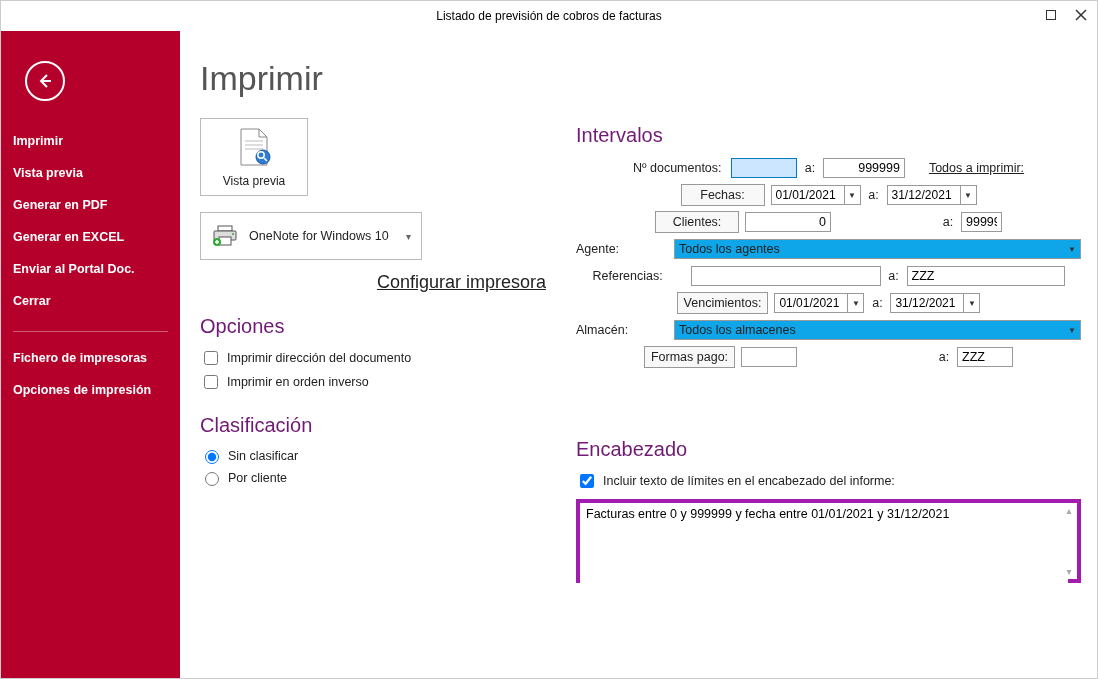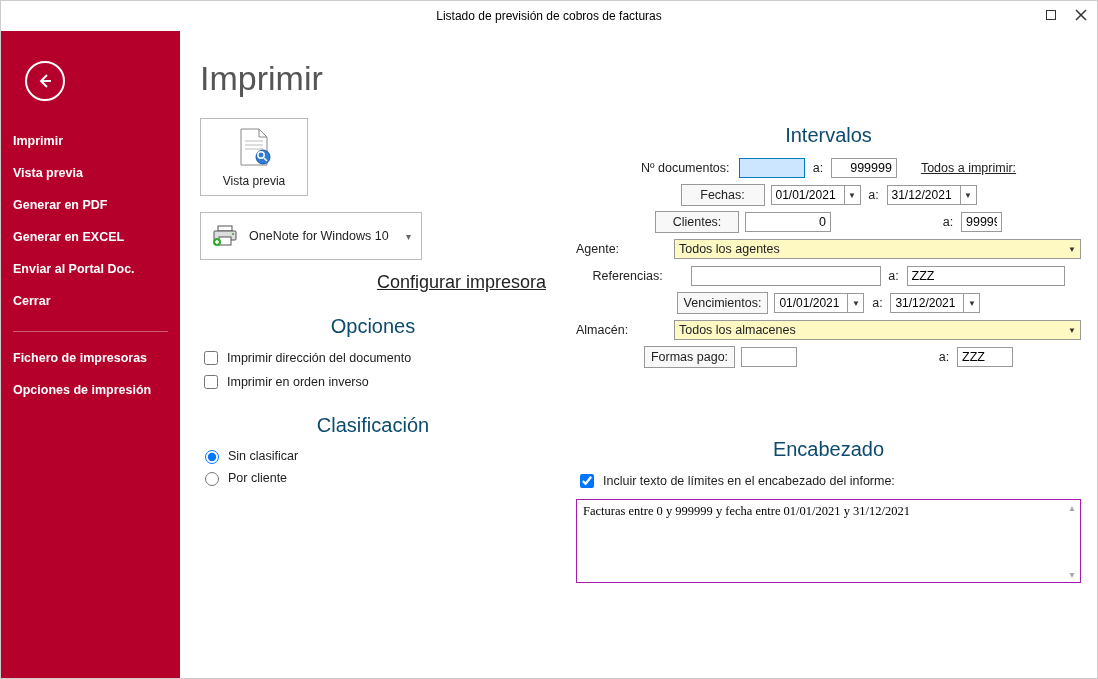--- a/index.html
+++ b/index.html
@@ -18,41 +18,41 @@
   .content { flex:1; padding:28px 20px 10px 20px; overflow:auto; }
   h1.page { font-size:34px; font-weight:300; color:#555; margin:0 0 20px 0; }
   .toprow { display:flex; align-items:flex-start; gap:30px; }
   .leftcol { width:350px; }
   .previewbox { display:inline-flex; flex-direction:column; align-items:center; justify-content:center; border:1px solid #bbb; width:108px; height:78px; margin-right:14px; vertical-align:top; cursor:pointer; }
   .previewbox .lbl { font-size:12px; color:#222; margin-top:4px; }
   .printersel { display:inline-flex; align-items:center; border:1px solid #bbb; height:48px; padding:0 26px 0 10px; width:222px; position:relative; vertical-align:top; margin-top:16px; cursor:pointer;}
   .printersel .picon { width:28px; height:24px; margin-right:10px; display:flex;align-items:center;justify-content:center;}
   .printersel .caret { position:absolute; right:10px; font-size:10px; color:#666; }
   .configlink { display:block; text-align:right; margin-top:12px; text-decoration:underline; cursor:pointer; font-size:18px; width:346px;}
-  .secthead { font-size:20px; font-weight:400; color:#0c4a6e; margin:22px 0 10px 0;text-align:center; }
+  .secthead { font-size:20px; font-weight:400; color:#701a75; margin:22px 0 10px 0; }
   .checkrow { display:flex; align-items:center; gap:6px; margin:4px 0; }
   .checkrow input { width:14px; height:14px; }
   .radiorow { display:flex; align-items:center; gap:6px; margin:5px 0; }
   .radiorow input { width:14px; height:14px; }
   .rightcol { flex:1; padding-top:6px; }
   .intervalos .row { display:flex; align-items:center; margin:5px 0; min-height:22px; gap:6px;justify-content:center; }
   .lblcell { width:92px; }
   .btncell { border:1px solid #999; background:#f8f8f8; min-width:84px; height:22px; display:flex; align-items:center; justify-content:center; padding:0 6px; cursor:pointer; }
   .txtinput { border:1px solid #999; height:20px; padding:1px 4px; font-size:12.5px; text-align:right; }
   .txtinput.left { text-align:left; }
   .txtinput.blue { background:#cde6ff; border-color:#007ac2; }
   .a-lbl { width:14px; text-align:center; }
   .dateinput { display:inline-flex; align-items:center; border:1px solid #999; height:20px; }
   .dateinput input { border:none; width:72px; height:18px; padding:1px 4px; font-size:12px; text-align:left; outline:none; }
   .dateinput .dd { width:16px; text-align:center; font-size:8px; color:#333; border-left:1px solid #999; height:100%; display:flex;align-items:center;justify-content:center; cursor:pointer;}
-  .selectbox { border:1px solid #999; height:20px; flex:1; display:flex; align-items:center; padding:0 4px; position:relative; background:#fef9c3; cursor:pointer;}
+  .selectbox { border:1px solid #999; height:20px; flex:1; display:flex; align-items:center; padding:0 4px; position:relative; background:#0ea5e9; cursor:pointer;}
   .selectbox .dd { position:absolute; right:4px; font-size:8px; color:#333; }
   .serieslink { text-decoration:underline; cursor:pointer; margin-left:18px;}
   .encab { margin-top:70px; }
-  .txtarea { border:1px solid #a21caf; width:505px; height:84px; position:relative; margin-top:8px;font-family:Liberation Serif, serif;}
+  .txtarea { border:4px solid #a21caf; width:505px; height:84px; position:relative; margin-top:8px;}
   .txtarea textarea { border:none; width:488px; height:80px; padding:4px 6px; font-size:12.5px; font-family:inherit; resize:none; outline:none; }
   .txtarea .scroll { position:absolute; right:0; top:0; width:16px; height:100%; display:flex; flex-direction:column; justify-content:space-between; align-items:center; }
   .txtarea .scroll span { color:#aaa; font-size:10px; padding:2px 0;}
 </style>
 </head>
 <body>
 
 <div class="titlebar">
   <span class="title">Listado de previsión de cobros de facturas</span>
   <div class="wincontrols">
@@ -146,21 +146,21 @@
       </div>
 
       <div class="rightcol">
         <div class="secthead" style="margin-top:0">Intervalos</div>
         <div class="intervalos">
 
           <div class="row">
             <span class="lblcell">Nº documentos:</span>
             <input class="txtinput blue" style="width: 66px;" value="">
             <span class="a-lbl">a:</span>
-            <input class="txtinput" style="width: 66px;" value="999999">
+            <input class="txtinput" style="width: 82px;" value="999999">
             <a class="serieslink">Todos a imprimir:</a>
           </div>
 
           <div class="row">
             <div class="btncell">Fechas:</div>
             <div class="dateinput">
               <input value="01/01/2021" style="">
               <span class="dd">▼</span>
             </div>
             <span class="a-lbl">a:</span>

